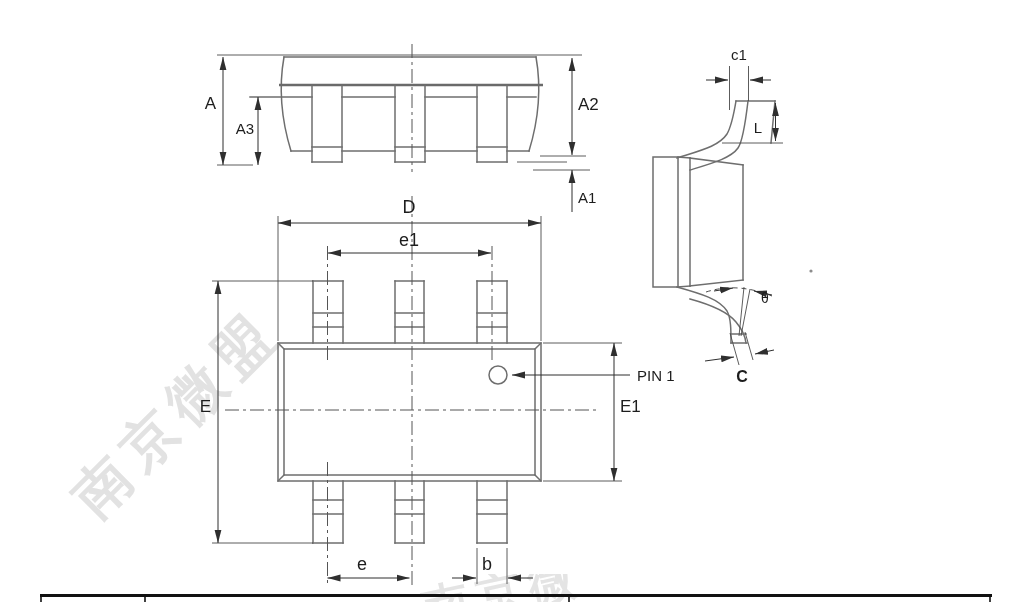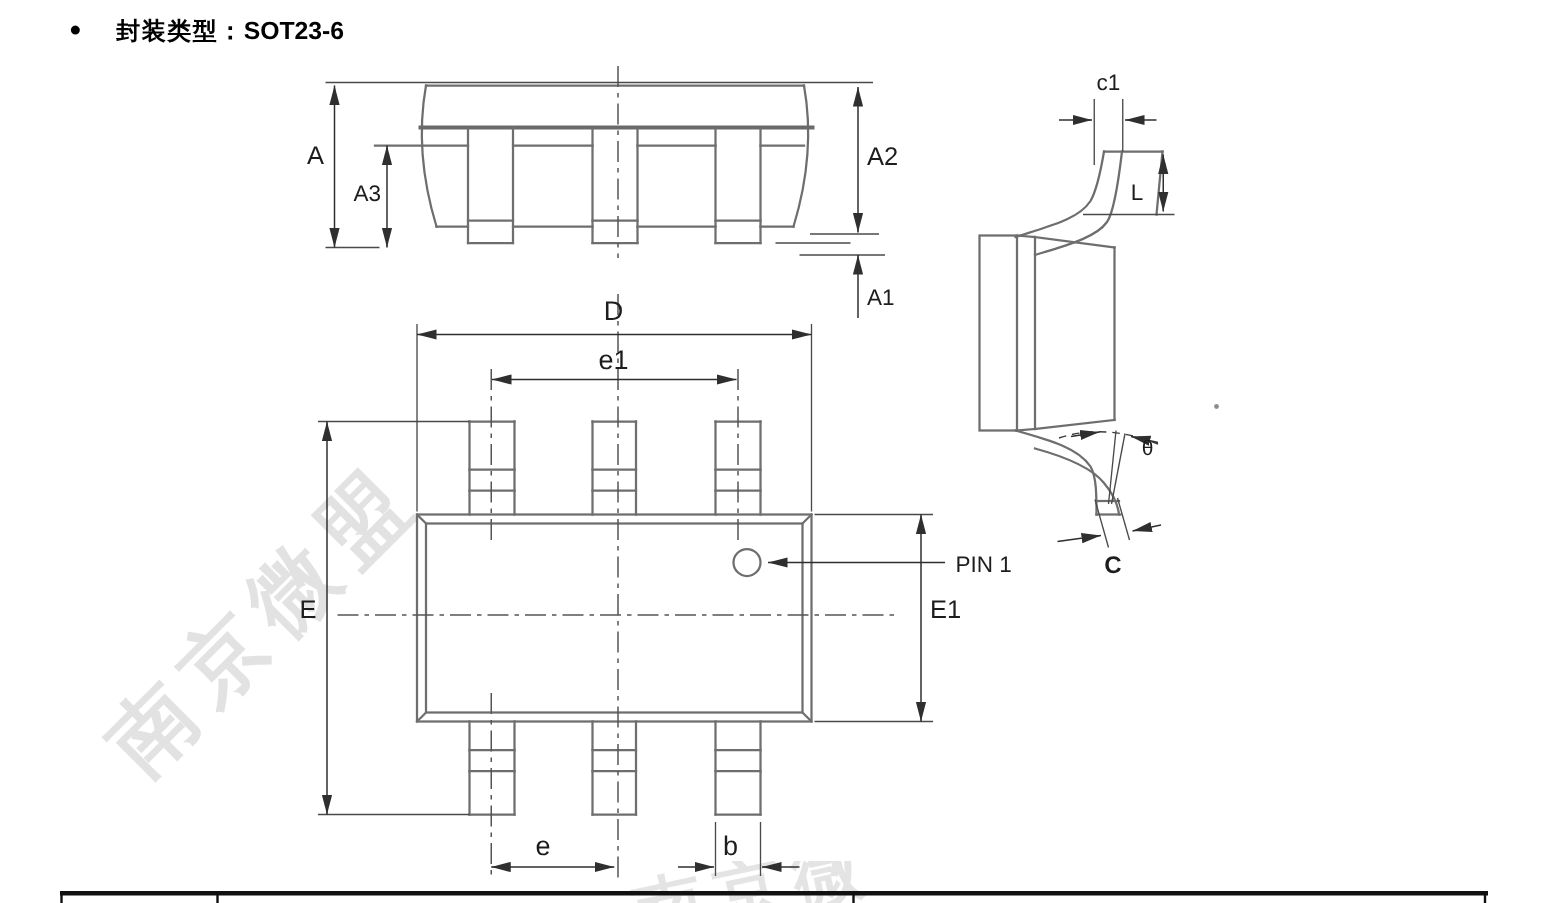--- a/index.html
+++ b/index.html
@@ -26,23 +26,20 @@
   .dim{stroke:#2f2f2f;stroke-width:1;fill:none;}
   .thin{stroke:#4a4a4a;stroke-width:.9;fill:none;}
   .cl{stroke:#555;stroke-width:1;fill:none;stroke-dasharray:14 4 3 4;}
   .dash{stroke:#3a3a3a;stroke-width:.9;fill:none;stroke-dasharray:5 4;}
 </style>
 </head>
 <body>
 
 <div class="page">
 
-  <div class="title">
-    <span class="bullet">●</span><span class="t-label">封装类型：</span><span class="t-value">SOT23-6</span>
-  </div>
 
   <div class="watermark">南京微盟</div>
   <div class="watermark2-clip">
     <div class="watermark2">南京微盟</div>
   </div>
 
   <svg class="drawing" width="1034" height="602" viewBox="0 0 1034 602">
     <defs>
       <marker id="ah" markerUnits="userSpaceOnUse" markerWidth="14" markerHeight="10" refX="13" refY="5" orient="auto-start-reverse">
         <path d="M0,1.6 L13,5 L0,8.4 Z" fill="#2f2f2f"></path>

